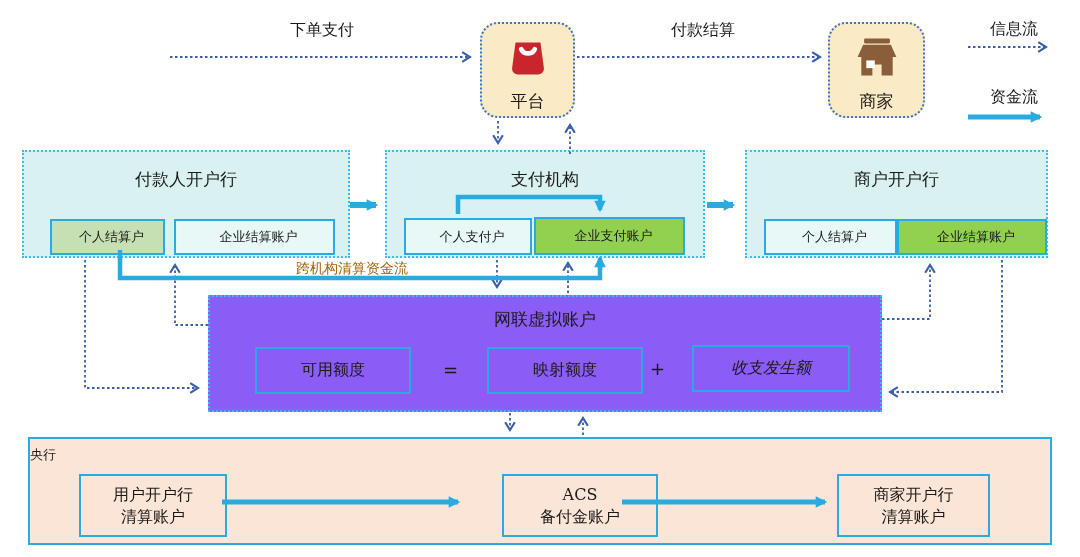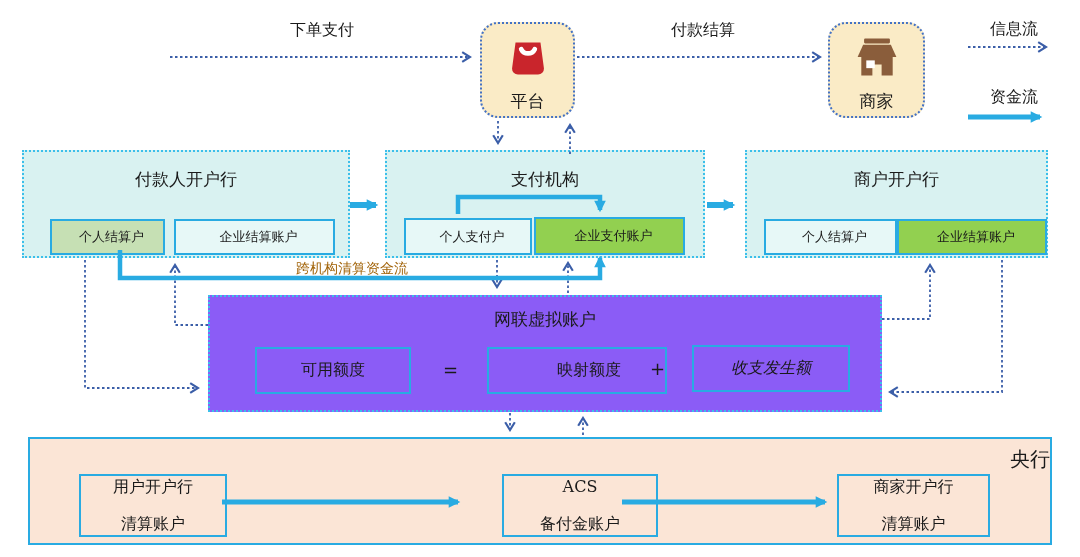--- a/index.html
+++ b/index.html
@@ -28,24 +28,24 @@
   
   .nets{background:#8b5cf6;border:2px dotted #3BBFEA;}
   .nets .btitle{position:absolute;top:11px;left:0;right:0;text-align:center;font-size:17px;}
   .eqbox{
     position:absolute;border:2px solid #29ABE2;background:transparent;
     display:flex;align-items:center;justify-content:center;font-size:16px;
   }
   .opsign{position:absolute;font-size:18px;font-family:"DejaVu Sans","Liberation Sans",sans-serif;}
   
   .central{background:#FBE5D6;border:2px solid #29ABE2;}
-  .central .btitle{position:absolute;top:7px;left:0;right:0;text-align:right;font-size:20px;}
+  .central .btitle{position:absolute;top:7px;left:0;right:0;text-align:left;font-size:13px;}
   .cacct{
     position:absolute;border:2px solid #29ABE2;background:transparent;
-    display:flex;flex-direction:column;align-items:center;justify-content:space-between;
+    display:flex;flex-direction:column;align-items:center;justify-content:center;
     font-size:16px;line-height:1.35;text-align:center;
   }
   
   .flabel{position:absolute;text-align:center;font-size:16px;line-height:1;}
   .cyanlabel{position:absolute;text-align:center;font-size:14px;line-height:1;color:#a16207;}
   svg.overlay{position:absolute;left:0;top:0;z-index:6;pointer-events:none;}
   .layer{z-index:2;}
 </style>
 </head>
 <body>
@@ -99,21 +99,21 @@
     <div class="acct green" style="left:150px;top:67px;width:138px;height:32px;">企业结算账户</div>
   </div>
 
   <div class="cyanlabel" style="left:470px;top:200px;width:140px;">内部清算资金流</div>
   <div class="cyanlabel" style="left:272px;top:261px;width:160px;">跨机构清算资金流</div>
 
   <div class="nets abs layer" style="left:208px;top:295px;width:674px;height:117px;">
     <div class="btitle">网联虚拟账户</div>
     <div class="eqbox" style="left:45px;top:50px;width:152px;height:43px;">可用额度</div>
     <div class="opsign" style="left:233px;top:62px;">=</div>
-    <div class="eqbox" style="left:277px;top:50px;width:152px;height:43px;padding-left:24px;">映射额度</div>
+    <div class="eqbox" style="left:277px;top:50px;width:152px;height:43px;">映射额度</div>
     <div class="opsign" style="left:440px;top:61px;">+</div>
     <div class="eqbox" style="left:482px;top:48px;width:154px;height:43px;font-style:italic;">收支发生额</div>
   </div>
 
   <div class="central abs layer" style="left:28px;top:437px;width:1024px;height:108px;">
     <div class="btitle">央行</div>
     <div class="cacct" style="left:49px;top:35px;width:144px;height:59px;">
       <span>用户开户行</span>
       <span>清算账户</span>
     </div>

